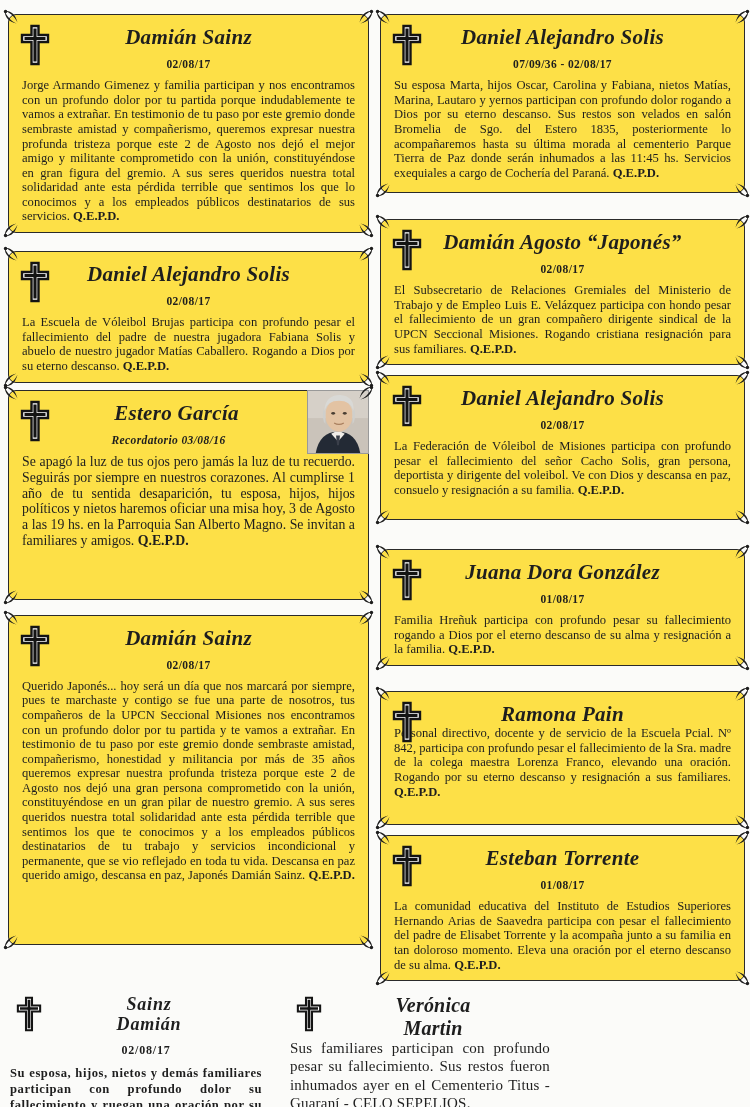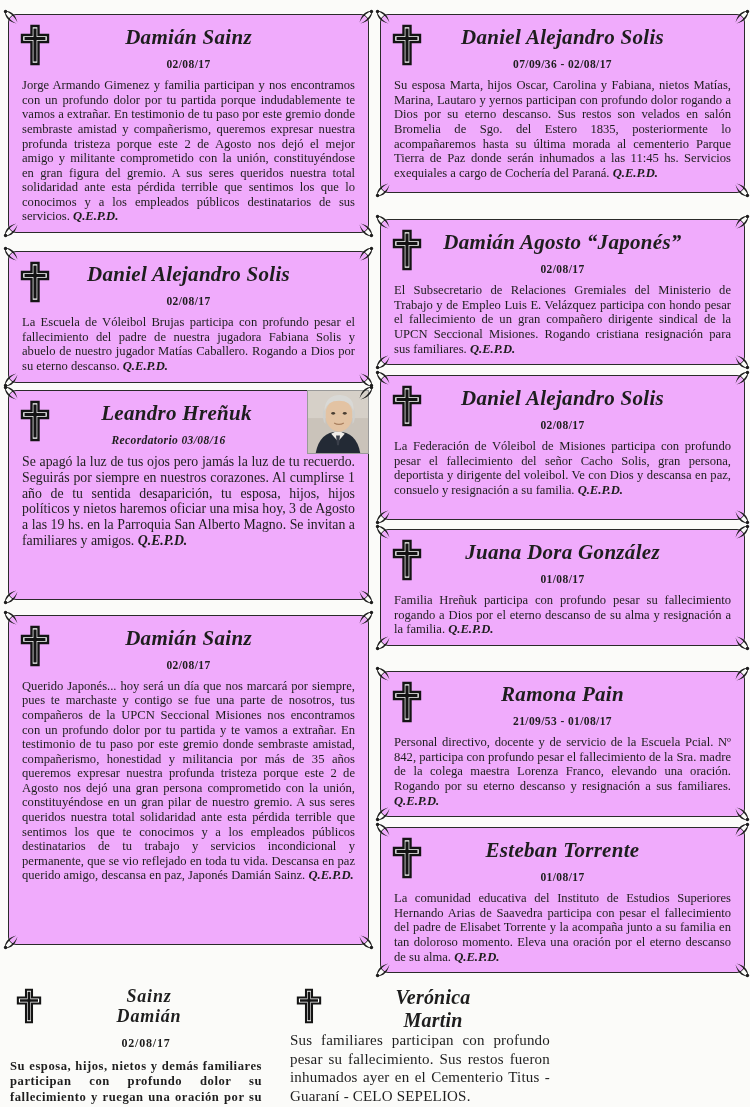--- a/index.html
+++ b/index.html
@@ -18,25 +18,25 @@
   .col { display: flex; flex-direction: column; }
   .col-left  { width: 361px; margin-right: 11px; }
   .col-right { width: 365px; }
 
   
   .obit-box {
     position: relative;
     border: 1.7px solid #2a2a2a;
     border-radius: 8px;
     padding: 8px 13px 8px 13px;
-    background: #f0abfc;
+    background: #fde047;
     width: 100%;
   }
   .mt18 { margin-top: 18px; } .mt7 { margin-top: 7px; } .mt15 { margin-top: 15px; }
-  .mt26 { margin-top: 26px; } .mt10 { margin-top: 10px; } .mt11 { margin-top: 9px; }
+  .mt26 { margin-top: 26px; } .mt10 { margin-top: 10px; } .mt11 { margin-top: 29px; }
   .mt25 { margin-top: 25px; }
   .h196 { min-height: 196px; } .h123 { min-height: 123px; } .h210 { min-height: 210px; }
   .h330 { min-height: 330px; } .h179 { min-height: 179px; } .h145 { min-height: 145px; }
   .h110 { min-height: 110px; } .h134 { min-height: 134px; } .h128 { min-height: 128px; }
 
   .cross { position: absolute; left: 11px; top: 9px; width: 30px; height: 42px; }
   .cross svg { width: 100%; height: 100%; display: block; }
 
   .obit-name {
     text-align: center;
@@ -54,21 +54,21 @@
     letter-spacing: 0.4px;
     margin: 9px 0 8px 0;
   }
   .obit-body {
     font-size: 12.6px;
     line-height: 14.6px;
     text-align: justify;
     hyphens: auto;
   }
   .body-lg .obit-body { font-size: 13.8px; line-height: 15.9px; }
-  .qepd { font-weight: 700; font-style: italic; }
+  .qepd { font-weight: 700; }
 
   
   .orn { position: absolute; width: 17px; height: 17px; pointer-events: none; }
   .orn svg { width: 100%; height: 100%; display: block; }
   .orn-tl { top: -6px; left: -6px; }
   .orn-tr { top: -6px; right: -6px; transform: rotate(90deg); }
   .orn-br { bottom: -6px; right: -6px; transform: rotate(180deg); }
   .orn-bl { bottom: -6px; left: -6px; transform: rotate(270deg); }
 
   
@@ -213,21 +213,21 @@
             <path d="M29 46 L33 46 L32 56 L30 56 Z" fill="#3a3f4a"></path>
             <ellipse cx="32" cy="25" rx="14" ry="17" fill="#e3c3a3"></ellipse>
             <path d="M17 20 Q18 4 33 4 Q48 5 47 20 Q44 10 32 10 Q20 10 17 20 Z" fill="#d9d9d6"></path>
             <path d="M16 18 Q14 30 18 34 L18 22 Z" fill="#cfcfcc"></path>
             <path d="M48 18 Q50 30 46 34 L46 22 Z" fill="#cfcfcc"></path>
             <ellipse cx="26" cy="23" rx="2" ry="1.4" fill="#4a3f33"></ellipse>
             <ellipse cx="38" cy="23" rx="2" ry="1.4" fill="#4a3f33"></ellipse>
             <path d="M27 33 Q32 36 37 33" stroke="#a97f5e" stroke-width="1.2" fill="none"></path>
           </svg>
         </div>
-        <div class="obit-name">Leandro Hreñuk</div>
+        <div class="obit-name">Estero García</div>
         <div class="obit-date">Recordatorio  03/08/16</div>
         <p class="obit-body"><span>Se apagó la luz de tus ojos pero jamás la luz de tu recuerdo. Seguirás por siempre en nuestros corazones. Al cumplirse 1 año de tu sentida desaparición, tu esposa, hijos, hijos políticos y nietos haremos oficiar una misa hoy, 3 de Agosto a las 19 hs. en la Parroquia San Alberto Magno. Se invitan a familiares y amigos.</span> <span class="qepd">Q.E.P.D.</span></p>
       <span class="orn orn-tl">
             <svg viewBox="0 0 20 20">
               <path d="M2 2 C10 2 15 7 17 16 C14 9 8 4 2 2 Z" fill="#1d1d1d"></path>
               <path d="M2 2 C2 10 7 15 16 17 C9 14 4 8 2 2 Z" fill="#1d1d1d"></path>
               <circle cx="3" cy="3" r="2" fill="#1d1d1d"></circle>
             </svg>
           </span>
           <span class="orn orn-tr">
@@ -457,21 +457,20 @@
         </div>
 
       <div class="obit-box h134 mt25">
         <span class="cross">
             <svg viewBox="0 0 30 42">
               <path d="M11.5 2 H18.5 V11 H28 V18 H18.5 V40 H11.5 V18 H2 V11 H11.5 Z" fill="#ffffff" stroke="#141414" stroke-width="2.4"></path>
               <path d="M13.4 4.5 H16.6 V13 H25.5 V15.9 H16.6 V37.5 H13.4 V15.9 H4.5 V13 H13.4 Z" fill="#141414"></path>
             </svg>
           </span>
         <div class="obit-name">Ramona Pain</div>
-        <div class="obit-date">21/09/53 - 01/08/17</div>
         <p class="obit-body"><span>Personal directivo, docente y de servicio de la Escuela Pcial. Nº 842, participa con profundo pesar el fallecimiento de la Sra. madre de la colega maestra Lorenza Franco, elevando una oración. Rogando por su eterno descanso y resignación a sus familiares.</span> <span class="qepd">Q.E.P.D.</span></p>
       <span class="orn orn-tl">
             <svg viewBox="0 0 20 20">
               <path d="M2 2 C10 2 15 7 17 16 C14 9 8 4 2 2 Z" fill="#1d1d1d"></path>
               <path d="M2 2 C2 10 7 15 16 17 C9 14 4 8 2 2 Z" fill="#1d1d1d"></path>
               <circle cx="3" cy="3" r="2" fill="#1d1d1d"></circle>
             </svg>
           </span>
           <span class="orn orn-tr">
             <svg viewBox="0 0 20 20">

